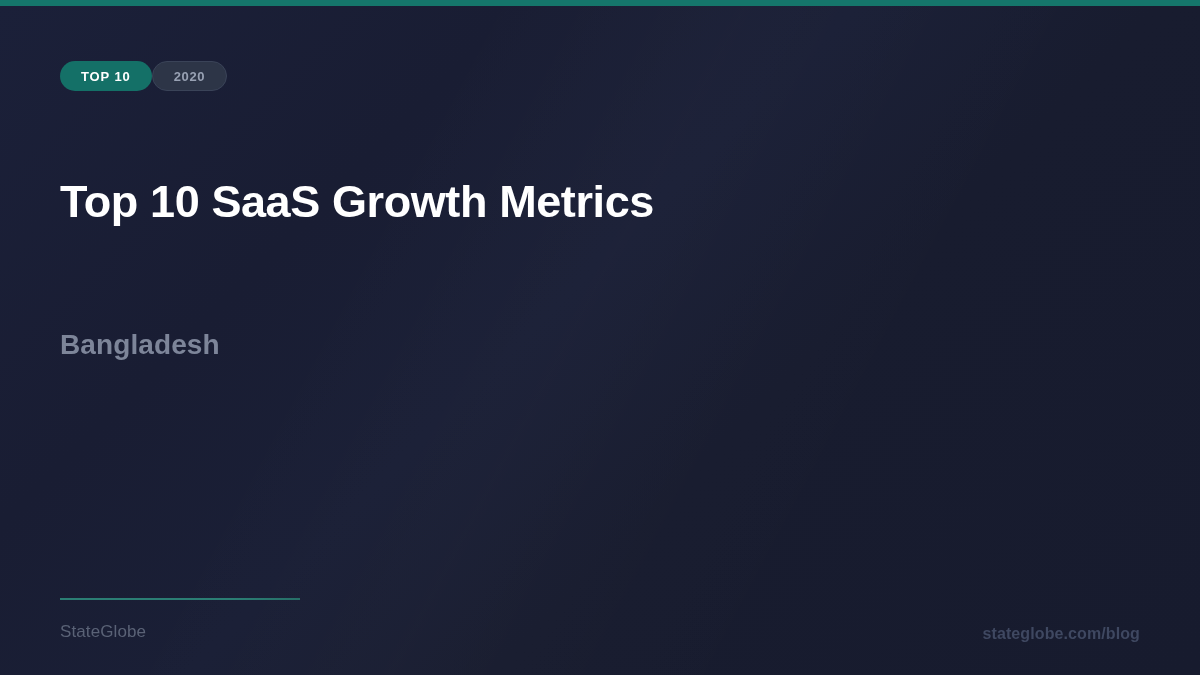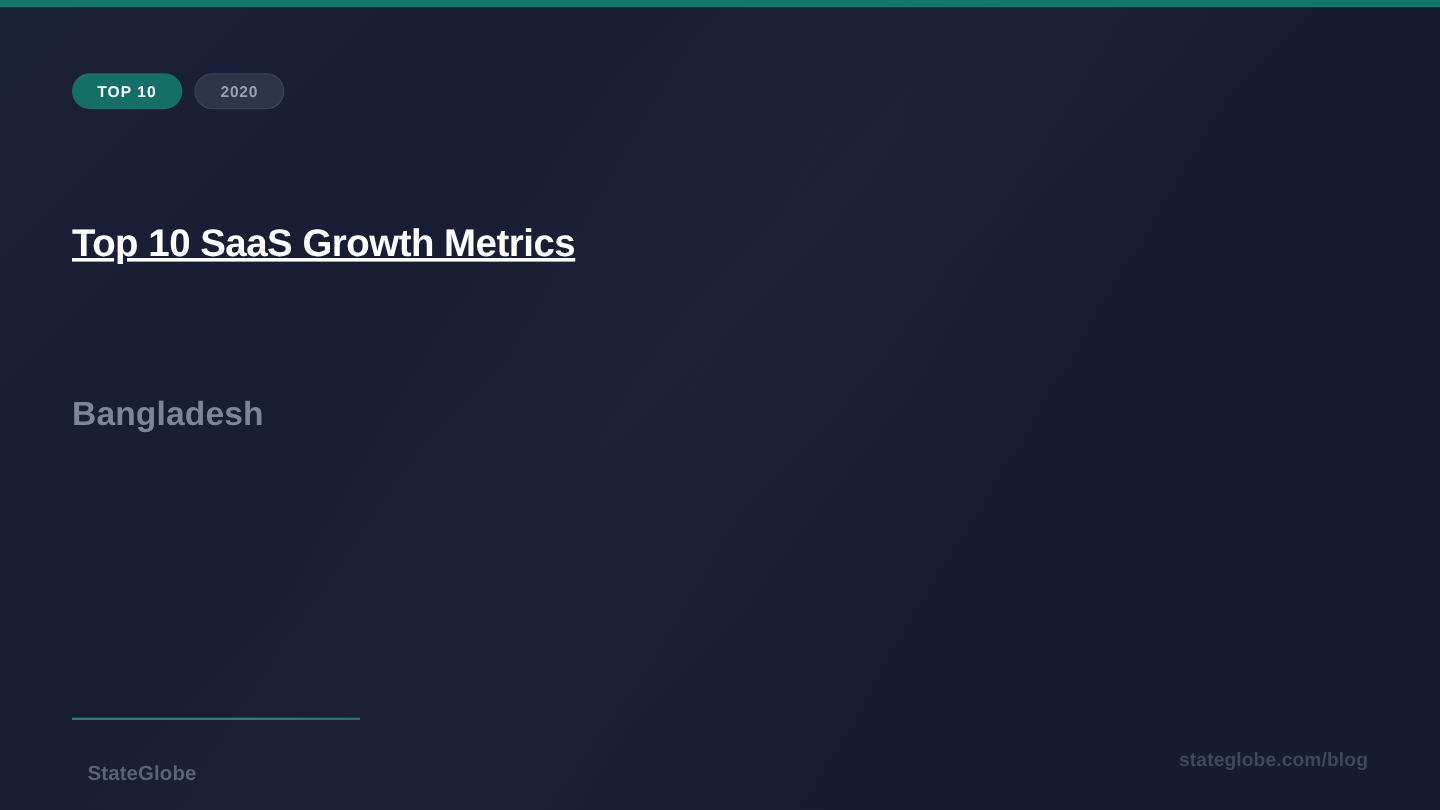--- a/index.html
+++ b/index.html
@@ -52,21 +52,20 @@
     background: #15766b;
     z-index: 3;
   }
 
   .badges {
     position: absolute;
     left: 60px;
     top: 61px;
     display: flex;
     align-items: center;
-    gap: 10px;
     z-index: 3;
   }
 
   .badge {
     display: inline-flex;
     align-items: center;
     justify-content: center;
     height: 30px;
     border-radius: 15px;
     font-size: 13px;
@@ -89,27 +88,26 @@
     border: 1px solid #3a4358;
     letter-spacing: 0.6px;
   }
 
   .title {
     position: absolute;
     left: 60px;
     top: 176px;
     width: 700px;
     margin: 0;
-    font-size: 32px;
+    font-size: 45px;
     line-height: 52px;
     font-weight: bold;
     color: #ffffff;
     letter-spacing: -0.4px;
     z-index: 3;
-    text-decoration: underline;
   }
   .title .line { display: block; }
 
   .subtitle {
     position: absolute;
     left: 60px;
     top: 329px;
     margin: 0;
     font-size: 28px;
     font-weight: bold;
@@ -125,23 +123,23 @@
     width: 240px;
     height: 2px;
     background: linear-gradient(90deg, #2b7e74 0%, #2b7e74 72%, #276f68 100%);
     z-index: 3;
   }
 
   .brand {
     position: absolute;
     left: 60px;
     top: 622px;
-    margin: 13px;
+    margin: 0;
     font-size: 17px;
-    font-weight: bold;
+    font-weight: normal;
     color: #5a6276;
     letter-spacing: 0.1px;
     z-index: 3;
   }
 
   .site-url {
     position: absolute;
     right: 60px;
     top: 625px;
     margin: 0;

